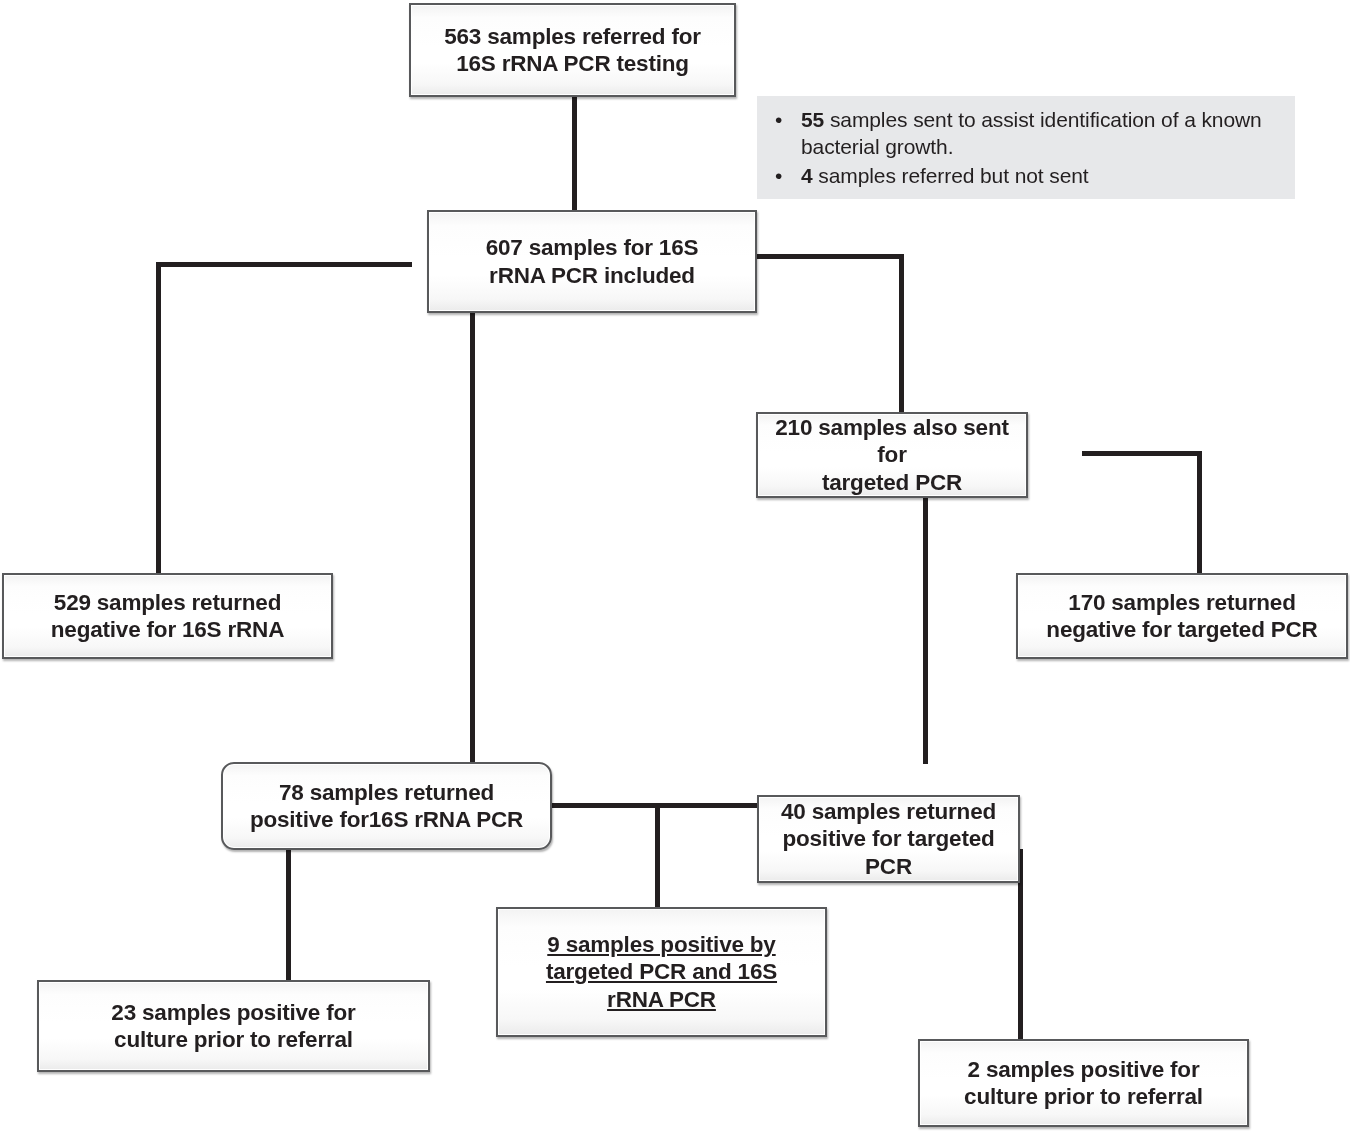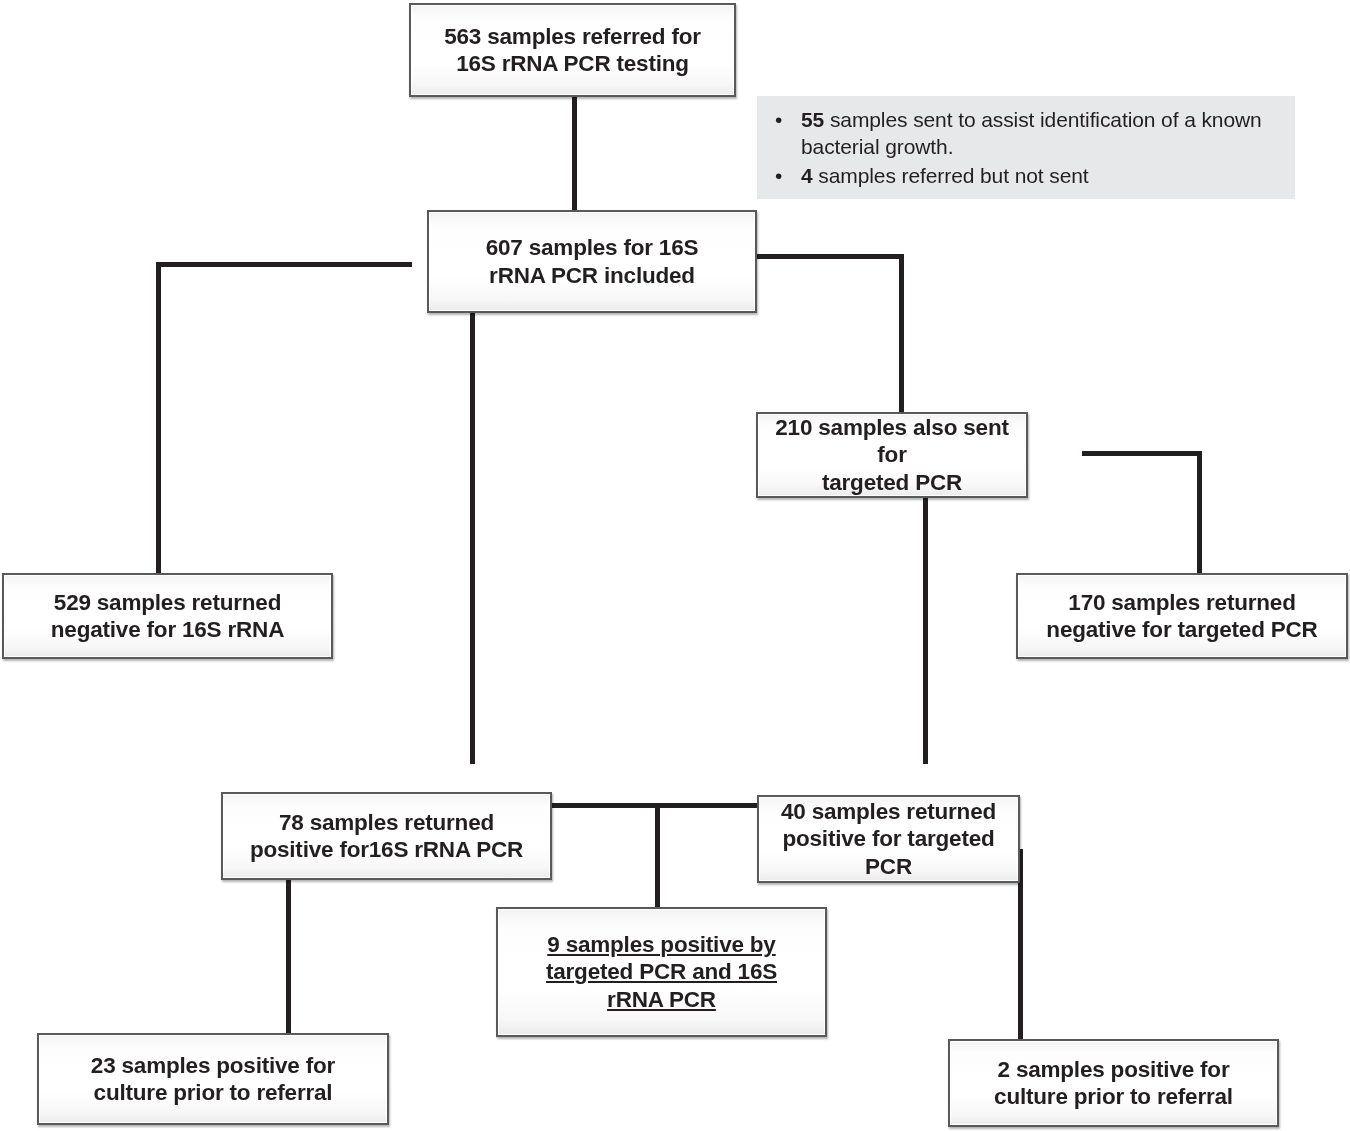--- a/index.html
+++ b/index.html
@@ -134,42 +134,42 @@
   <div class="node" style="left:2px; top:573px; width:331px; height:86px;">
     <span class="txt">529 samples returned
 negative for 16S rRNA</span>
   </div>
 
   <div class="node" style="left:1016px; top:573px; width:332px; height:86px;">
     <span class="txt">170 samples returned
 negative for targeted PCR</span>
   </div>
 
-  <div class="node" style="left:221px; top:792px; width:331px; height:88px;">
+  <div class="node" style="left:221px; top:762px; width:331px; height:88px;border-radius:13px;">
     <span class="txt">78 samples returned
 positive for16S rRNA PCR</span>
   </div>
 
   <div class="node" style="left:757px; top:795px; width:263px; height:88px;">
     <span class="txt">40 samples returned
 positive for targeted PCR</span>
   </div>
 
   <div class="node" style="left:496px; top:907px; width:331px; height:130px;text-decoration:underline;">
     <span class="txt">9 samples positive by
 targeted PCR and 16S
 rRNA PCR</span>
   </div>
 
-  <div class="node" style="left:37px; top:1033px; width:352px; height:92px;text-align:center;">
+  <div class="node" style="left:37px; top:980px; width:393px; height:92px;text-align:center;">
     <span class="txt">23 samples positive for
 culture prior to referral</span>
   </div>
 
-  <div class="node" style="left:948px; top:1039px; width:331px; height:88px;">
+  <div class="node" style="left:918px; top:1039px; width:331px; height:88px;">
     <span class="txt">2 samples positive for
 culture prior to referral</span>
   </div>
 
   <div class="note" style="left:757px; top:96px; width:538px; height:103px;">
     <ul>
       <li>
         <span class="bullet">•</span>
         <b>55</b><span> samples sent to assist identification of a known bacterial growth.</span>
       </li>

